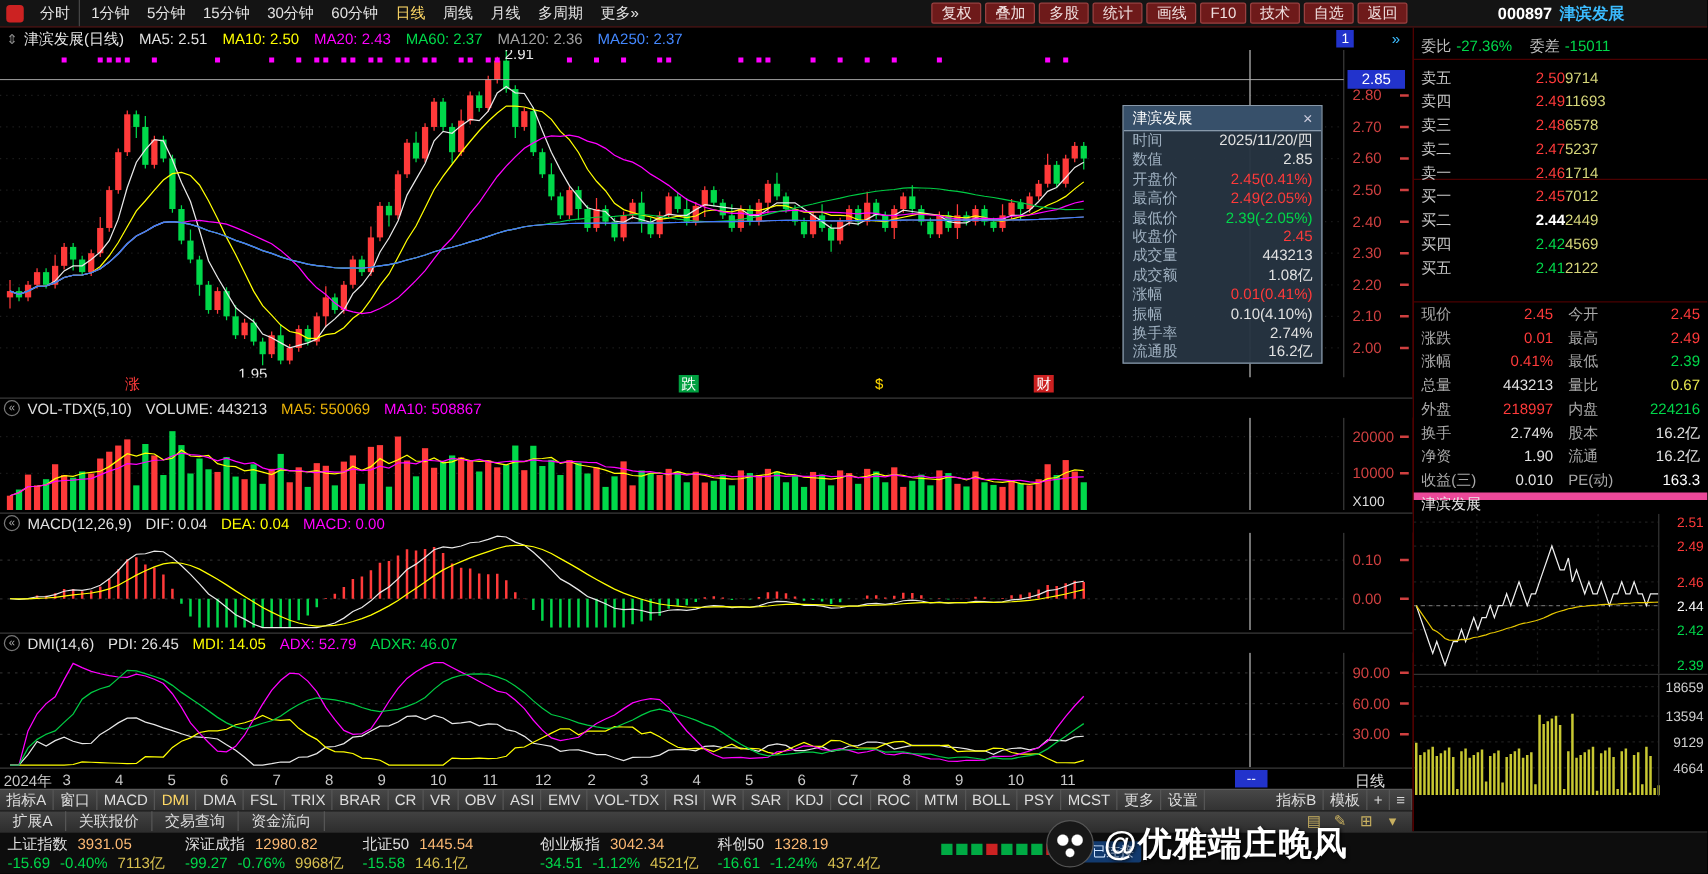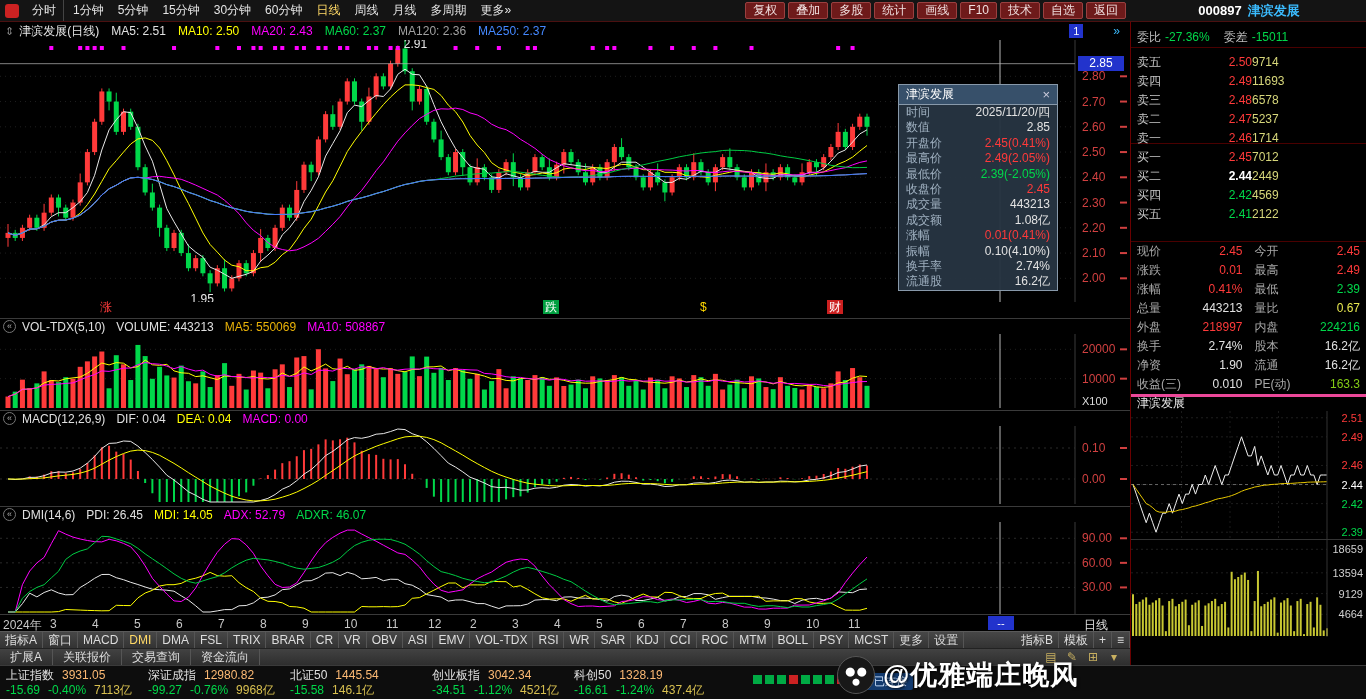--- a/index.html
+++ b/index.html
@@ -96,21 +96,21 @@
 .weibi .lab{color:#c0c0c0;margin-right:4px;}
 .weibi .val{color:#00d84a;margin-right:14px;}
 #queue{position:absolute;left:0;top:27px;width:100%;}
 .qrow{display:flex;height:19px;line-height:19px;padding:4px 6px;}
 .qrow.sep{border-bottom:1px solid #4a0000;}
 .qlabel{width:40px;color:#c8c8c8;}
 .qprice{width:75px;text-align:right;}
 .qprice.hl{font-weight:bold;}
 .qvol{flex:1;text-align:left;color:#d6d67a;}
 #details{position:absolute;left:0;top:219px;width:100%;border-top:1px solid #4a0000;
-         border-bottom:3px solid #ec4899;}
+         border-bottom:6px solid #ec4899;}
 .drow{display:flex;height:19px;line-height:19px;}
 .dcell{flex:1;display:flex;padding:0 6px;}
 .dlabel{color:#a8a8a8;}
 .dvalue{flex:1;text-align:right;}
 .mini-title{position:absolute;left:6px;top:373px;color:#e8e8e8;}
 #mini-price-svg{top:389px;}
 #mini-vol-svg{top:517px;border-top:1px solid #333;}
 
 
 .tooltip{position:absolute;left:898px;top:84px;width:160px;background:rgba(38,52,66,0.96);
@@ -1065,21 +1065,21 @@
             <span class="dvalue" style="color: rgb(226, 226, 226);">16.2亿</span>
           </div>
         </div>
         <div class="drow">
           <div class="dcell">
             <span class="dlabel">收益(三)</span>
             <span class="dvalue" style="color: rgb(226, 226, 226);">0.010</span>
           </div>
           <div class="dcell">
             <span class="dlabel">PE(动)</span>
-            <span class="dvalue" style="color: #84cc16;">163.3</span>
+            <span class="dvalue" style="color: #ffffff;">163.3</span>
           </div>
         </div>
       </div>
     <div class="mini-title">津滨发展</div>
     <svg id="mini-price-svg" width="236" height="128">
         <line x1="0" y1="6.769230769231092" x2="196" y2="6.769230769231092" stroke="#1e1e1e" stroke-dasharray="2,3"></line>
         <text x="232" y="10.769230769231092" fill="#ff3a3a" font-size="11" text-anchor="end">2.51</text>
         <line x1="0" y1="25.84615384615376" x2="196" y2="25.84615384615376" stroke="#1e1e1e" stroke-dasharray="2,3"></line>
         <text x="232" y="29.84615384615376" fill="#ff3a3a" font-size="11" text-anchor="end">2.49</text>
         <line x1="0" y1="54.46153846153861" x2="196" y2="54.46153846153861" stroke="#1e1e1e" stroke-dasharray="2,3"></line>

